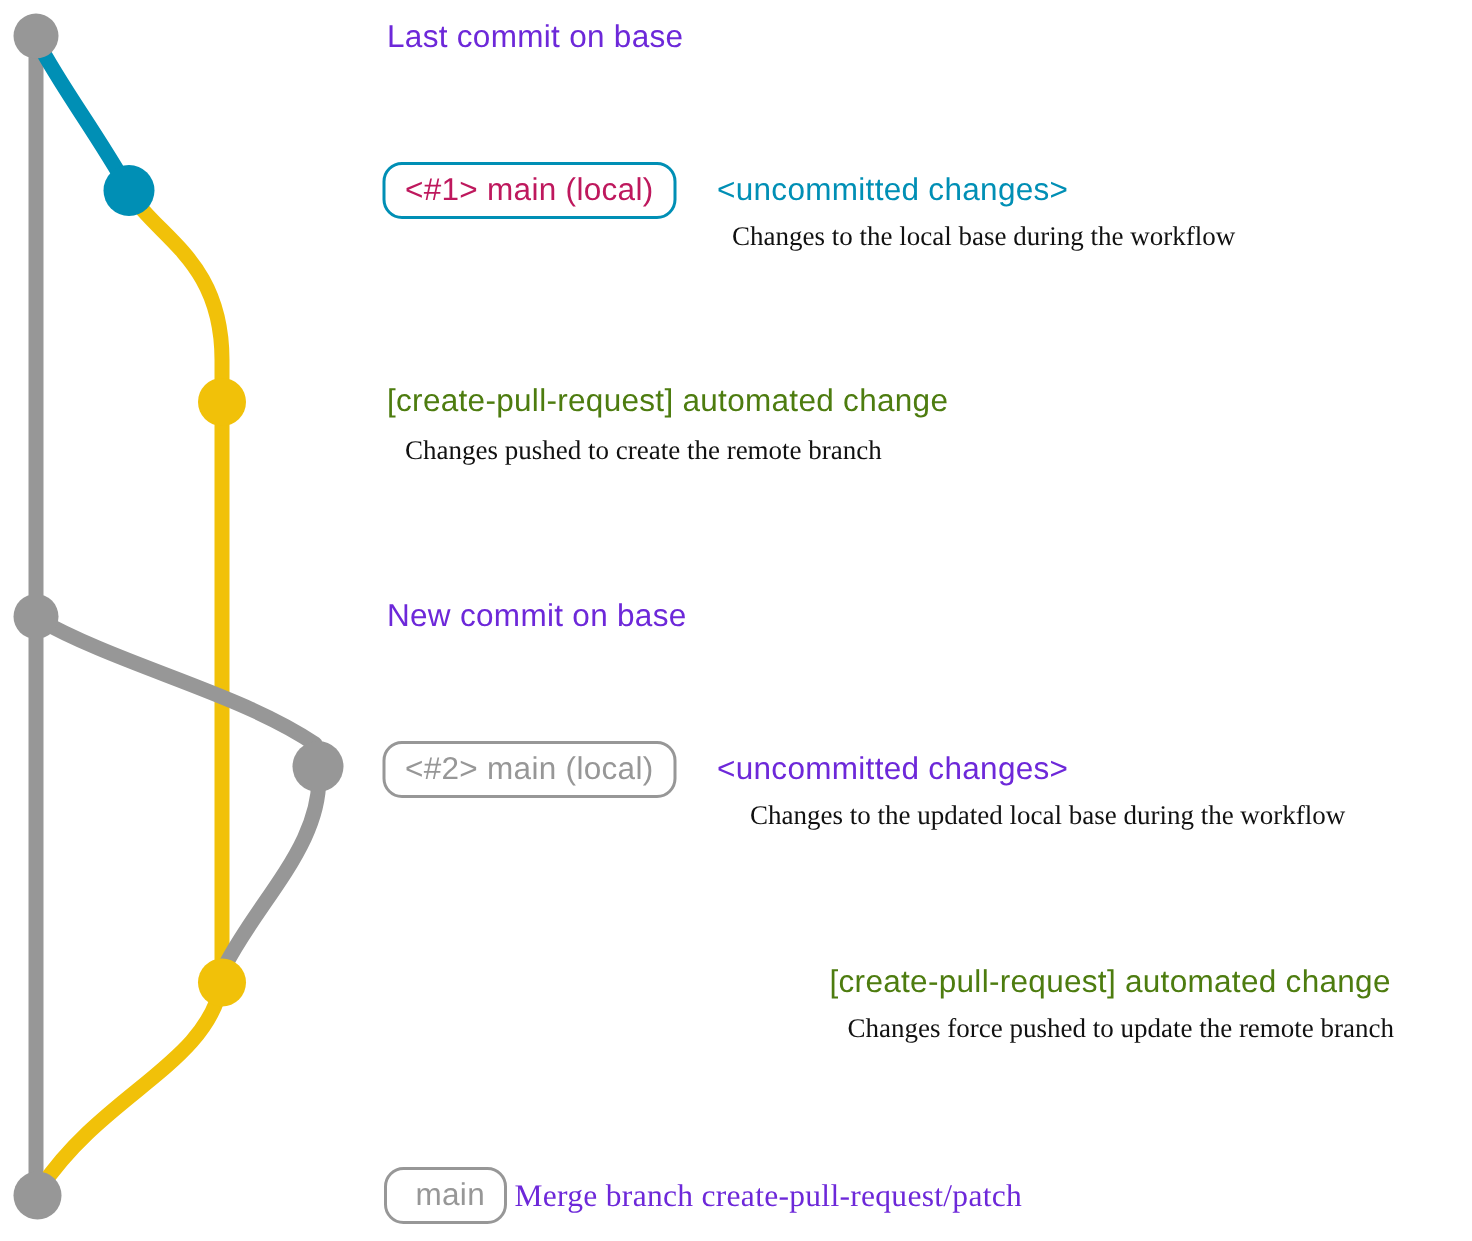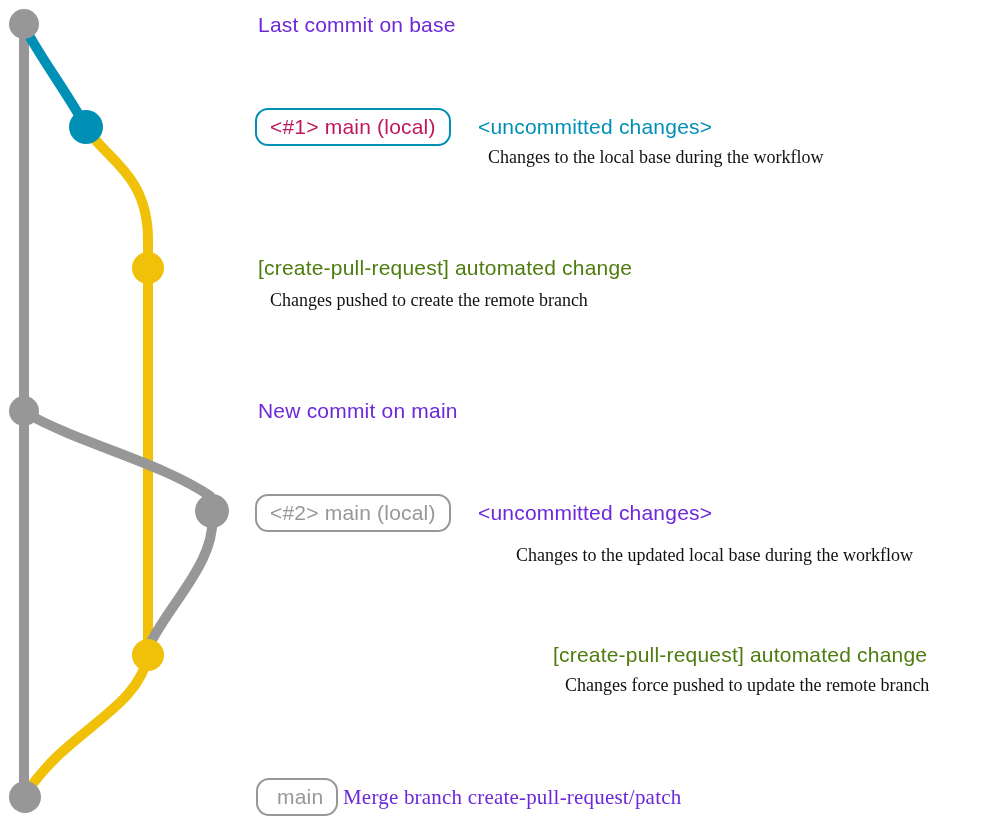--- a/index.html
+++ b/index.html
@@ -91,25 +91,25 @@
 
   <div class="t sans gray" style="left:258px; top:13px;">Last commit on base</div>
 
   <div class="badge blue" style="left:255px; top:108px;">&lt;#1&gt; main (local)</div>
   <div class="t sans blue" style="left:478px; top:115px;">&lt;uncommitted changes&gt;</div>
   <div class="t serif" style="left:488px; top:146px;">Changes to the local base during the workflow</div>
 
   <div class="t sans yellow" style="left:258px; top:256px;">[create-pull-request] automated change</div>
   <div class="t serif" style="left:270px; top:289px;">Changes pushed to create the remote branch</div>
 
-  <div class="t sans gray" style="left:258px; top:399px;">New commit on main</div>
+  <div class="t sans gray" style="left:258px; top:399px;">New commit on base</div>
 
   <div class="badge gray" style="left:255px; top:494px;">&lt;#2&gt; main (local)</div>
   <div class="t sans gray" style="left:478px; top:501px;">&lt;uncommitted changes&gt;</div>
-  <div class="t serif" style="left:516px; top:532px;margin-top:12px;">Changes to the updated local base during the workflow</div>
+  <div class="t serif" style="left:500px; top:532px;">Changes to the updated local base during the workflow</div>
 
   <div class="t sans yellow" style="left:553px; top:643px;">[create-pull-request] automated change</div>
   <div class="t serif" style="left:565px; top:674px;">Changes force pushed to update the remote branch</div>
 
   <div class="badge gray" style="left:256px; top:778px;padding-left:19px;">main</div>
   <div class="t sans gray" style="left:343px; top:785px;font-family:Liberation Serif, serif;">Merge branch create-pull-request/patch</div>
 
 </div>
 
 </body></html>

